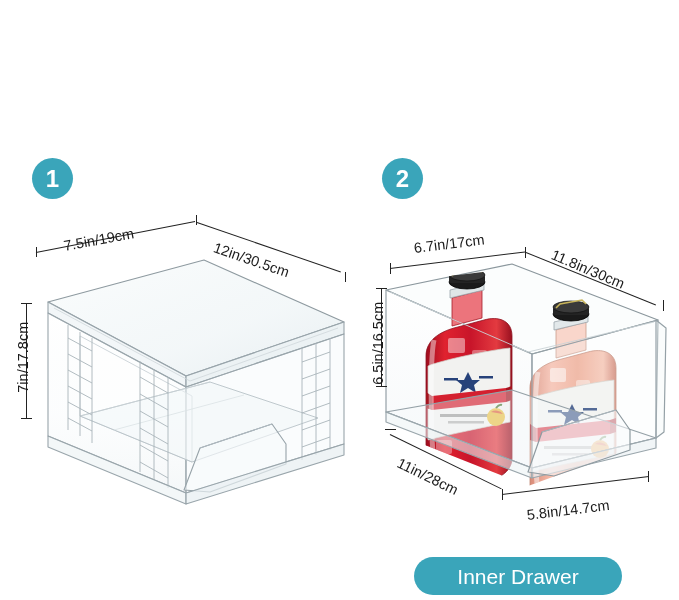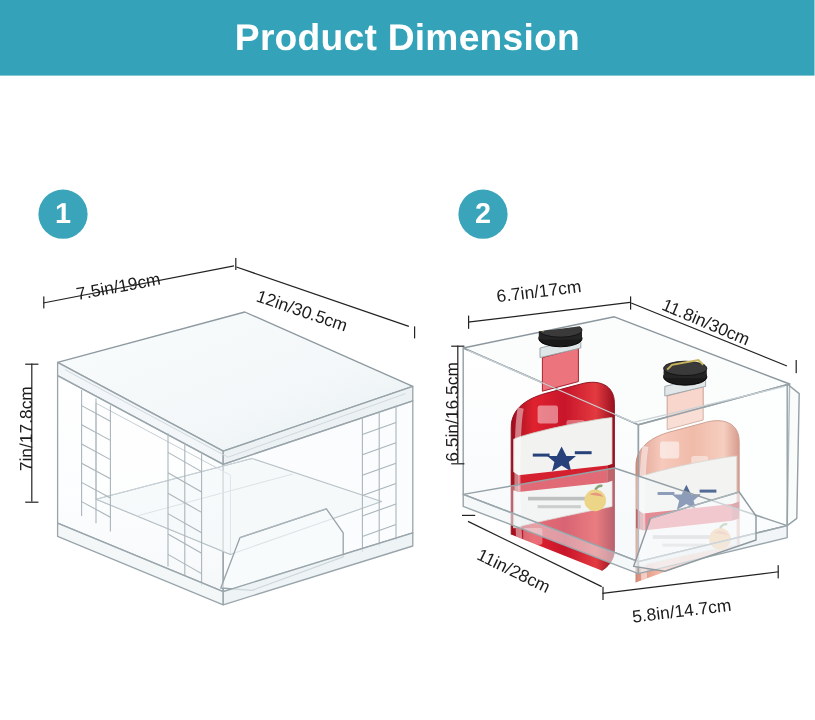--- a/index.html
+++ b/index.html
@@ -70,23 +70,20 @@
   
   .prod{position:absolute;}
   #prod-left{left:14px;top:248px;width:336px;height:270px;}
   #prod-right{left:378px;top:262px;width:290px;height:252px;}
 </style>
 </head>
 <body>
 
 <div id="page">
 
-  <div class="header" style="background: rgb(52, 163, 185); color: rgb(255, 255, 255);">
-    <div class="header-title">Product Dimension</div>
-  </div>
 
   <div class="badge" id="badge-1" style="background: rgb(58, 165, 186);">
     <span>1</span>
   </div>
   <div class="badge" id="badge-2" style="background: rgb(58, 165, 186);">
     <span>2</span>
   </div>
 
   <div class="prod" id="prod-left">
     <svg width="336" height="270" viewBox="0 0 336 270" xmlns="http://www.w3.org/2000/svg">
@@ -320,14 +317,17 @@
   <div class="gl gl-h" style="left:502px;top:494px;width:148px;transform:rotate(-7deg);transform-origin:left center;"></div>
   <div class="tick" style="left:502px;top:489px;width:1px;height:11px;"></div>
   <div class="tick" style="left:648px;top:471px;width:1px;height:11px;"></div>
 
   <div class="dim" id="dim-r-top" style="color: rgb(27, 27, 27);">6.7in/17cm</div>
   <div class="dim" id="dim-r-depth" style="color: rgb(27, 27, 27);">11.8in/30cm</div>
   <div class="dim" id="dim-r-height" style="color: rgb(27, 27, 27);">6.5in/16.5cm</div>
   <div class="dim" id="dim-r-side" style="color: rgb(27, 27, 27);">11in/28cm</div>
   <div class="dim" id="dim-r-front" style="color: rgb(27, 27, 27);">5.8in/14.7cm</div>
 
+  <div class="pill" id="pill-right" style="background: rgb(58, 165, 186);">
+    <span>Inner Drawer</span>
+  </div>
 
 </div>
 
 </body></html>

